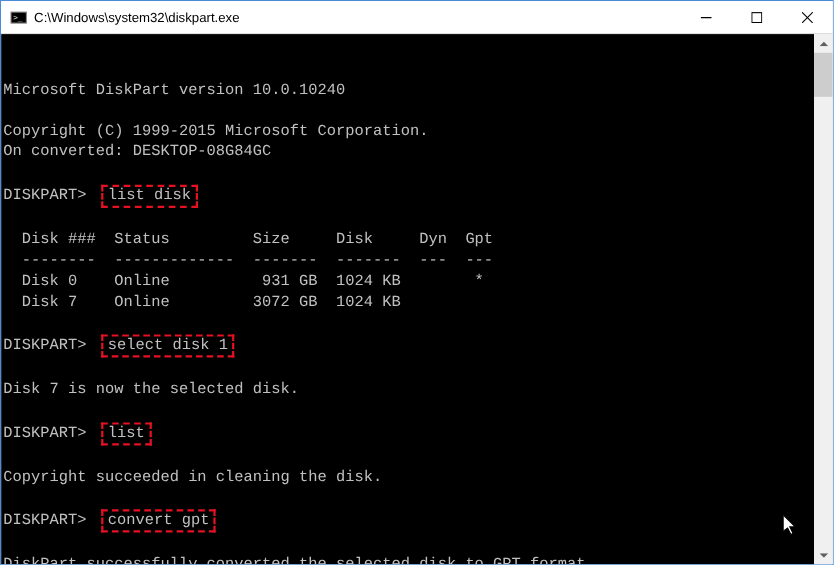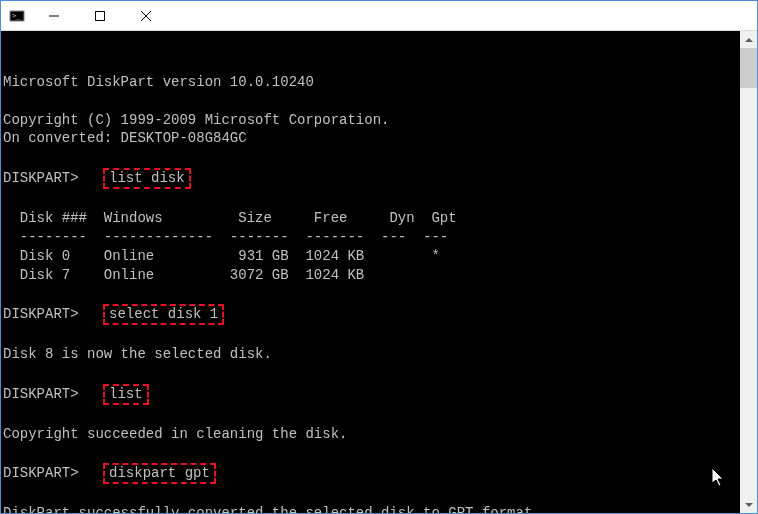--- a/index.html
+++ b/index.html
@@ -108,40 +108,41 @@
       cursor: pointer;
     }
     .prompt {
       color: #c0c0c0;
     }
     .highlight-box {
       border: 2px dashed #e81123;
       padding: 0 4px;
       display: inline-block;
       line-height: 1.2;
-      margin: 1px 16px;
+      margin: 1px 5px;
       text-align: center;
     }
     .mouse-cursor {
       position: absolute;
       pointer-events: none;
       z-index: 100;
     }
   </style>
 </head>
 <body>
 
 <div class="window">
   <div class="titlebar">
     <div class="titlebar-icon">
       <svg width="16" height="16" viewBox="0 0 16 16">
         <rect x="1" y="3" width="14" height="10" fill="#000" stroke="#888" stroke-width="1"></rect>
         <text x="3" y="10" font-size="7" fill="#ccc" font-family="monospace">&gt;_</text>
       </svg>
     </div>
+    <div class="titlebar-title">C:\Windows\system32\diskpart.exe</div>
     <div class="titlebar-buttons">
       <button class="titlebar-button">
         <svg width="10" height="10" viewBox="0 0 10 10">
           <line x1="0" y1="5" x2="10" y2="5" stroke="#000" stroke-width="1"></line>
         </svg>
       </button>
       <button class="titlebar-button">
         <svg width="10" height="10" viewBox="0 0 10 10">
           <rect x="0.5" y="0.5" width="9" height="9" fill="none" stroke="#000" stroke-width="1"></rect>
         </svg>
@@ -153,39 +154,39 @@
         </svg>
       </button>
     </div>
   </div>
 
   <div class="content-wrapper">
     <div class="terminal">
 <div>
 <span>Microsoft DiskPart version 10.0.10240</span>
 
-<span>Copyright (C) 1999-2009 Microsoft Corporation.</span>
+<span>Copyright (C) 1999-2015 Microsoft Corporation.</span>
 <span>On converted: DESKTOP-08G84GC</span>
 
 <span class="prompt">DISKPART&gt;</span> <span class="highlight-box">list disk</span>
 
-<span>  Disk ###  Windows         Size     Free     Dyn  Gpt</span>
+<span>  Disk ###  Status         Size     Disk     Dyn  Gpt</span>
 <span>  --------  -------------  -------  -------  ---  ---</span>
 <span>  Disk 0    Online          931 GB  1024 KB        *</span>
 <span>  Disk 7    Online         3072 GB  1024 KB</span>
 
 <span class="prompt">DISKPART&gt;</span> <span class="highlight-box">select disk 1</span>
 
-<span>Disk 8 is now the selected disk.</span>
+<span>Disk 7 is now the selected disk.</span>
 
 <span class="prompt">DISKPART&gt;</span> <span class="highlight-box">list</span>
 
 <span>Copyright succeeded in cleaning the disk.</span>
 
-<span class="prompt">DISKPART&gt;</span> <span class="highlight-box">diskpart gpt</span>
+<span class="prompt">DISKPART&gt;</span> <span class="highlight-box">convert gpt</span>
 
 <span>DiskPart successfully converted the selected disk to GPT format.</span>
 
  
 </div>
       <div class="mouse-cursor" style="left:644px; top:418px;">
         <svg width="14" height="20" viewBox="0 0 14 20">
           <path d="M0 0 L0 15 L4 12 L7 18 L9 17 L6 11 L11 11 Z" fill="#fff" stroke="#000" stroke-width="1"></path>
         </svg>
       </div>

